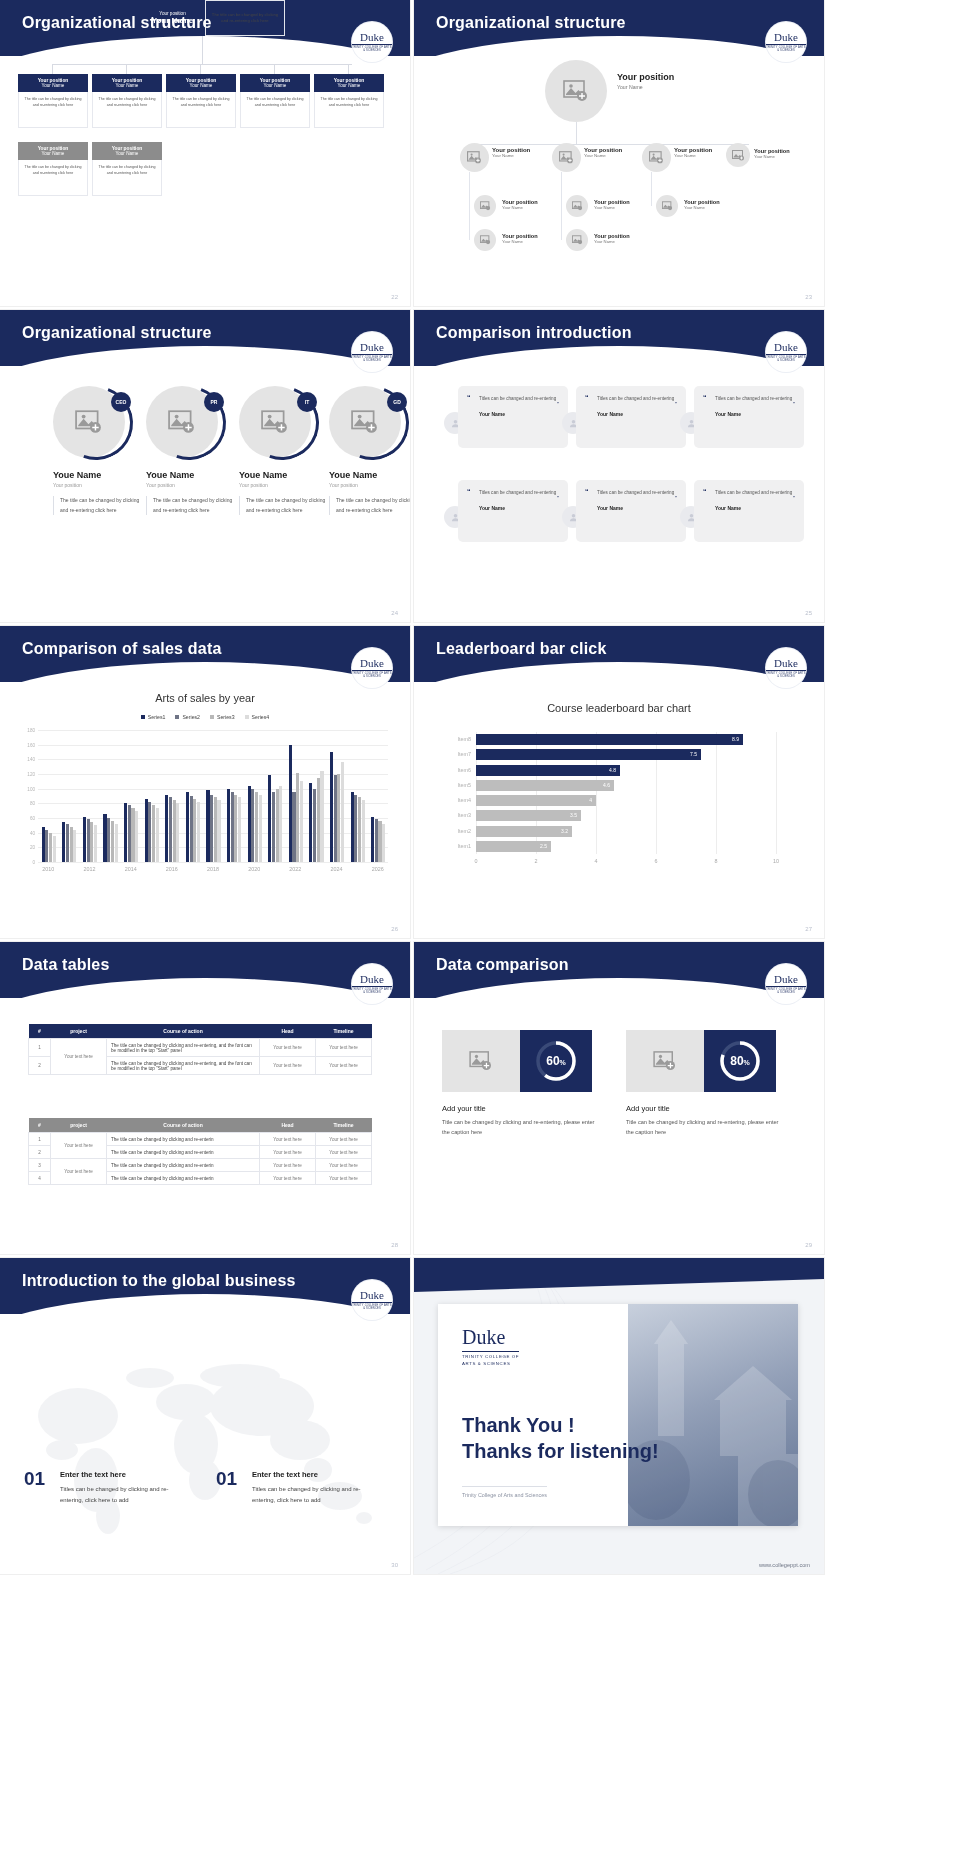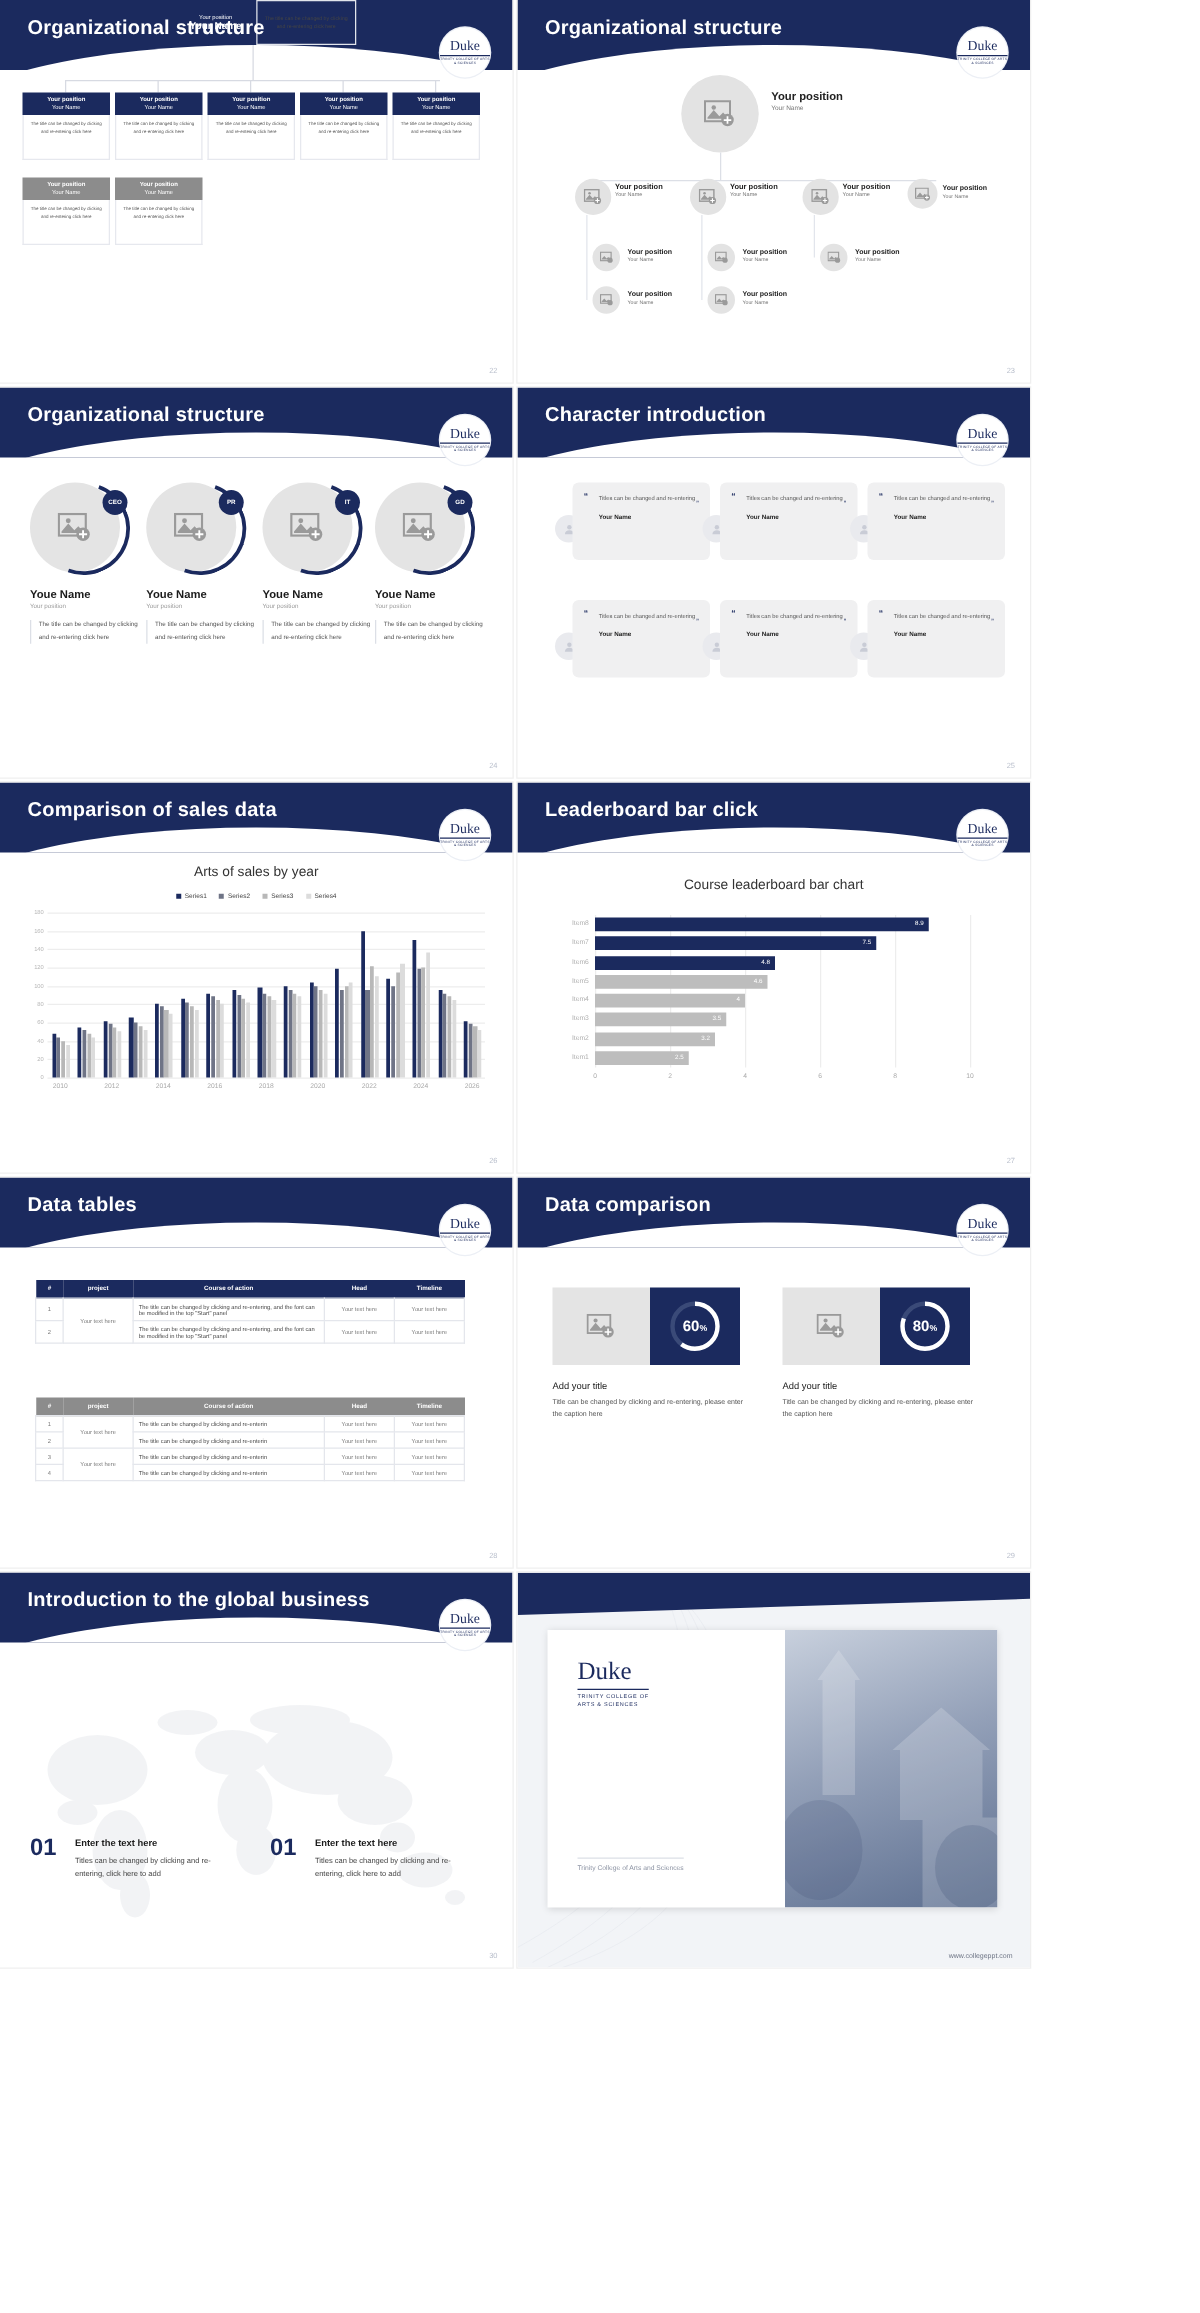--- a/index.html
+++ b/index.html
@@ -45,21 +45,21 @@
            line-height:1.7; padding:4px 3px; height:36px;}
   .n3row{ position:absolute; left:18px; top:142px; display:flex; gap:4px; }
 
   
   .av{ border-radius:50%; background:#e3e3e3; display:flex; align-items:center; justify-content:center; }
   .av svg{ display:block; }
   .lbl .p{ font-weight:bold; color:#222; }
   .lbl .n{ color:#777; }
 
   
-  .circ-item{ position:absolute; width:92px; }
+  .circ-item{ position:absolute; width:92px;margin-left:29px; }
   .circ-ph{ position:relative; width:76px; height:76px; }
   .circ-ph .disc{ position:absolute; left:0; top:0; width:72px; height:72px; border-radius:50%;
                   background:#e4e4e4; display:flex; align-items:center; justify-content:center;}
   .circ-ph .arc{ position:absolute; left:6px; top:0px; width:74px; height:74px; border-radius:50%;
                  border:3px solid #1b2a5e; border-top-color:transparent; border-left-color:transparent;
                  transform:rotate(-25deg); }
   .circ-ph .tag{ position:absolute; right:-2px; top:6px; width:20px; height:20px; border-radius:50%;
                  background:#1b2a5e; color:#fff; font-size:5px; font-weight:bold;
                  display:flex; align-items:center; justify-content:center; }
   .circ-name{ font-size:9px; font-weight:bold; color:#1a1a1a; margin-top:8px; }
@@ -432,21 +432,21 @@
       </div>
       <div class="circ-name">Youe Name</div>
       <div class="circ-pos">Your position</div>
       <div class="circ-desc">The title can be changed by clicking and re-entering click here</div>
     </div>
     <div class="pnum">24</div>
   </div>
 
   <div class="slide tall">
     <div class="band"></div>
-    <div class="band-title">Character introduction</div>
+    <div class="band-title">Comparison introduction</div>
     <div class="logo">
       <div class="d">Duke</div>
       <div class="s">TRINITY COLLEGE OF ARTS &amp; SCIENCES</div>
     </div>
 
     <div class="qav" style="left:30px;top:102px;">
       <svg width="11" height="11" viewBox="0 0 20 20">
           <circle cx="10" cy="7" r="3.2" fill="#c9ccd6"></circle>
           <path d="M3.5 17c0-3.6 2.9-5.6 6.5-5.6s6.5 2 6.5 5.6z" fill="#c9ccd6"></path>
         </svg>
@@ -951,18 +951,22 @@
             <ellipse cx="150" cy="190" rx="30" ry="34"></ellipse>
           </g>
         </svg>
       </div>
       <div style="position:absolute;left:24px;top:22px;">
         <div class="ty-logo-d">Duke</div>
         <div class="ty-logo-s">
           <span>TRINITY COLLEGE OF</span><br><span>ARTS &amp; SCIENCES</span>
         </div>
       </div>
+      <div class="ty-h" style="position:absolute;left:24px;top:108px;">
+        <div>Thank You !</div>
+        <div>Thanks for listening!</div>
+      </div>
       <div class="ty-sub" style="position:absolute;left:24px;top:172px;">Trinity College of Arts and Sciences</div>
     </div>
     <div class="ty-foot">www.collegeppt.com</div>
   </div>
 
 </div>
 
 </body></html>

